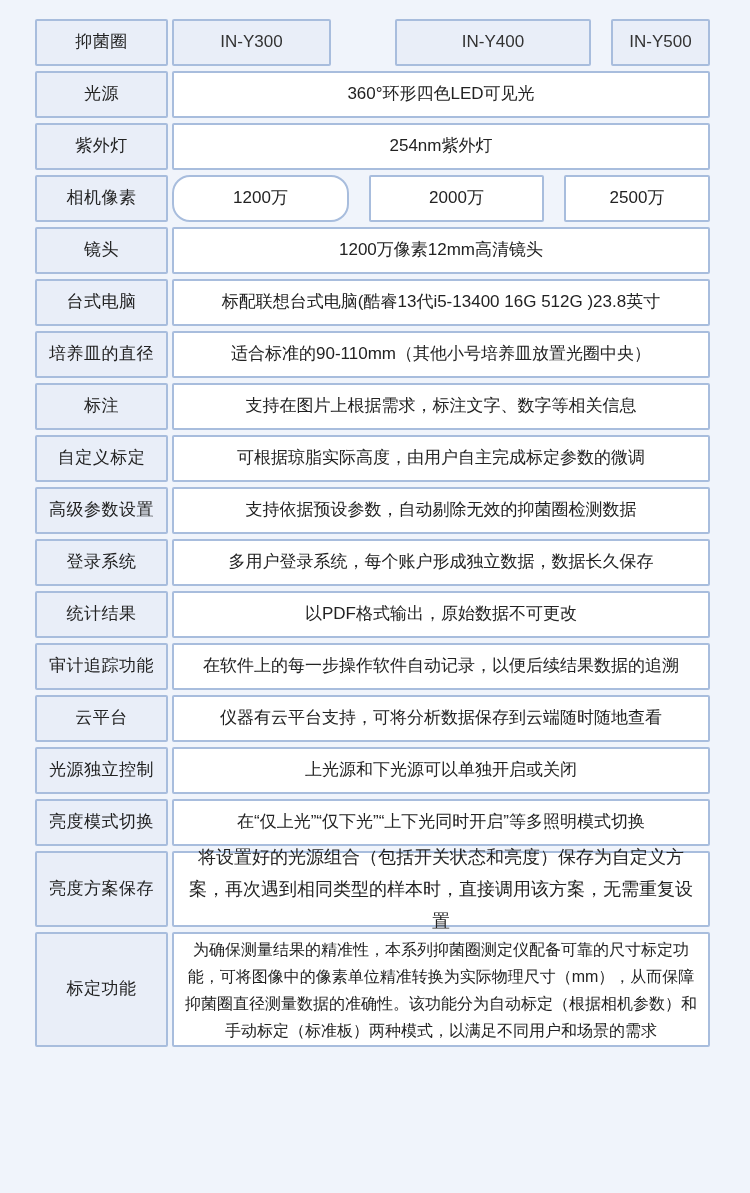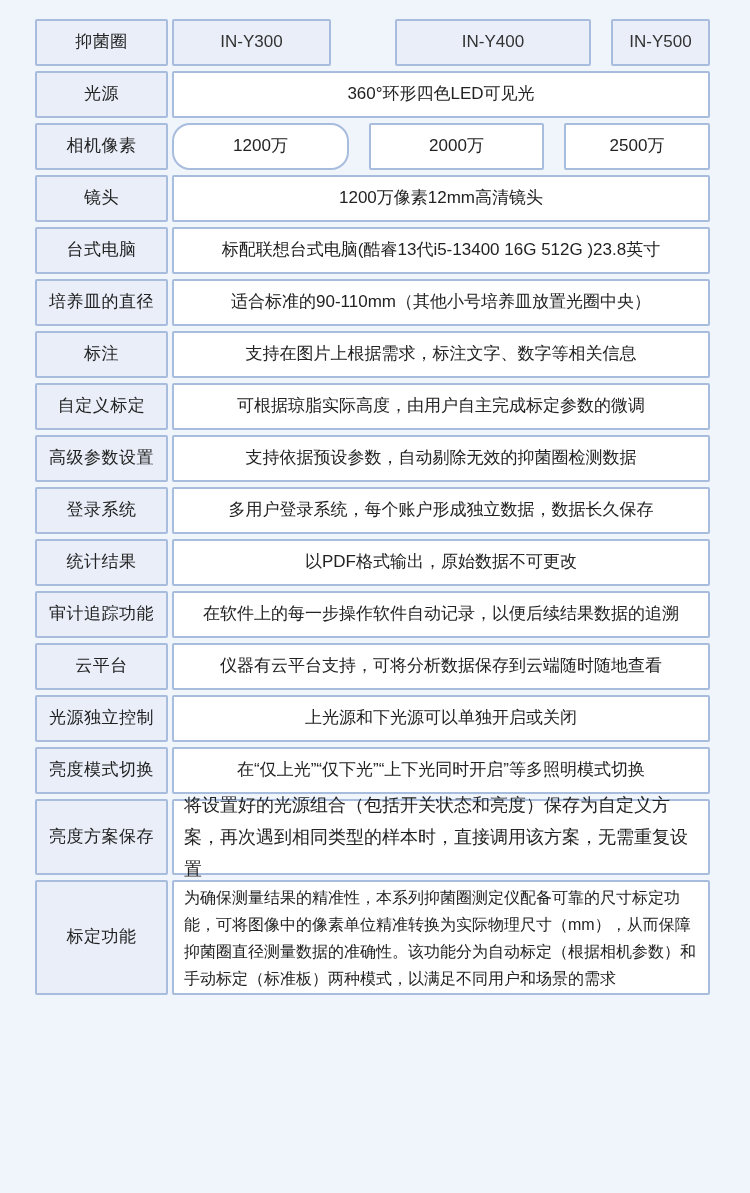--- a/index.html
+++ b/index.html
@@ -45,21 +45,21 @@
     padding:2px 8px;
   }
   .label-cell{
     flex:0 0 133px;
     background:var(--label-bg);
     letter-spacing:0.5px;
   }
   .value-cell.single{flex:1 1 auto;text-align:center;}
   .value-cell.left{
     justify-content:flex-start;
-    text-align:left;
+    text-align:center;
     padding:2px 10px;
   }
   .row.tall .value-cell{font-size:18px;line-height:32px;}
   .row.xtall .value-cell{font-size:16px;line-height:27px;padding:4px 10px;}
   .vgroup{
     flex:1 1 auto;
     display:flex;
     gap:20px;
   }
   .vgroup .cell{flex:1 1 auto;}
@@ -77,20 +77,24 @@
       <div class="cell label-cell">抑菌圈</div>
       <div class="vgroup row-0">
         <div class="cell value-cell hdr">IN-Y300</div>
         <div class="cell value-cell hdr">IN-Y400</div>
         <div class="cell value-cell hdr">IN-Y500</div>
       </div>
     </div>
     <div class="row">
       <div class="cell label-cell">光源</div>
       <div class="cell value-cell single">360°环形四色LED可见光</div>
+    </div>
+    <div class="row">
+      <div class="cell label-cell">紫外灯</div>
+      <div class="cell value-cell single">254nm紫外灯</div>
     </div>
     <div class="row">
       <div class="cell label-cell">相机像素</div>
       <div class="vgroup row-3">
         <div class="cell value-cell">1200万</div>
         <div class="cell value-cell">2000万</div>
         <div class="cell value-cell">2500万</div>
       </div>
     </div>
     <div class="row">

